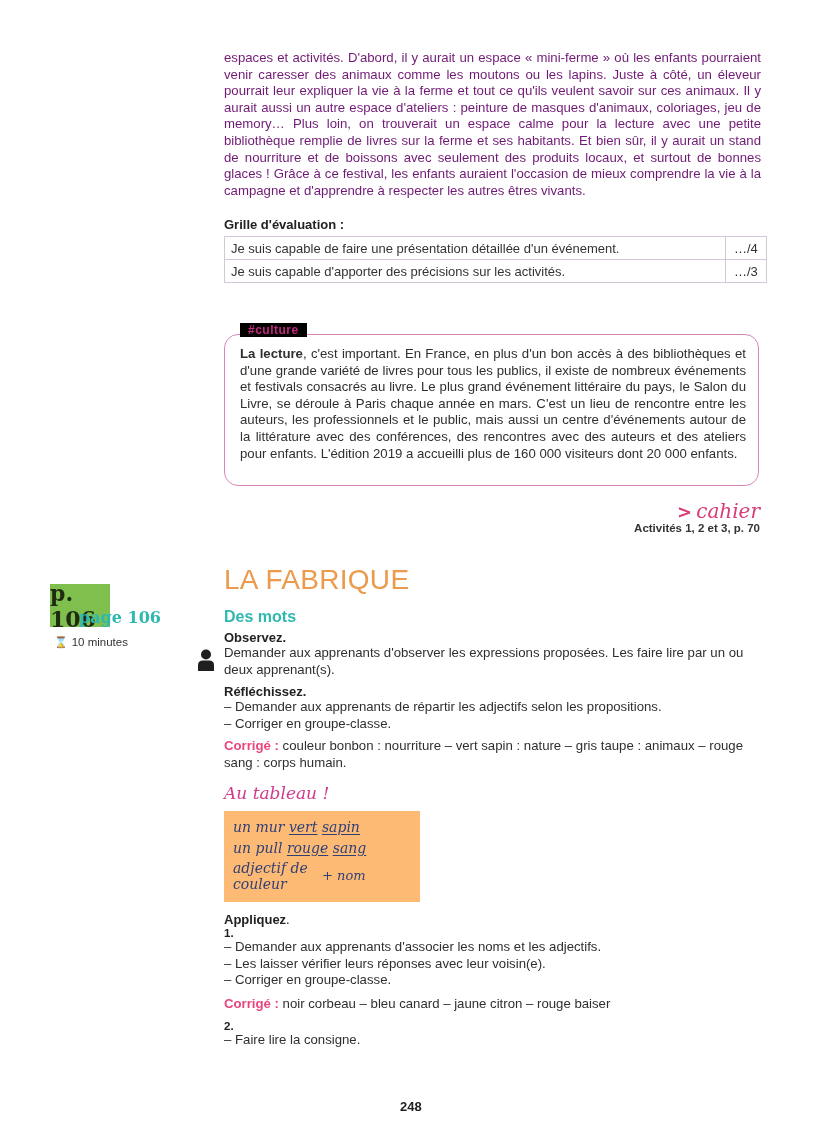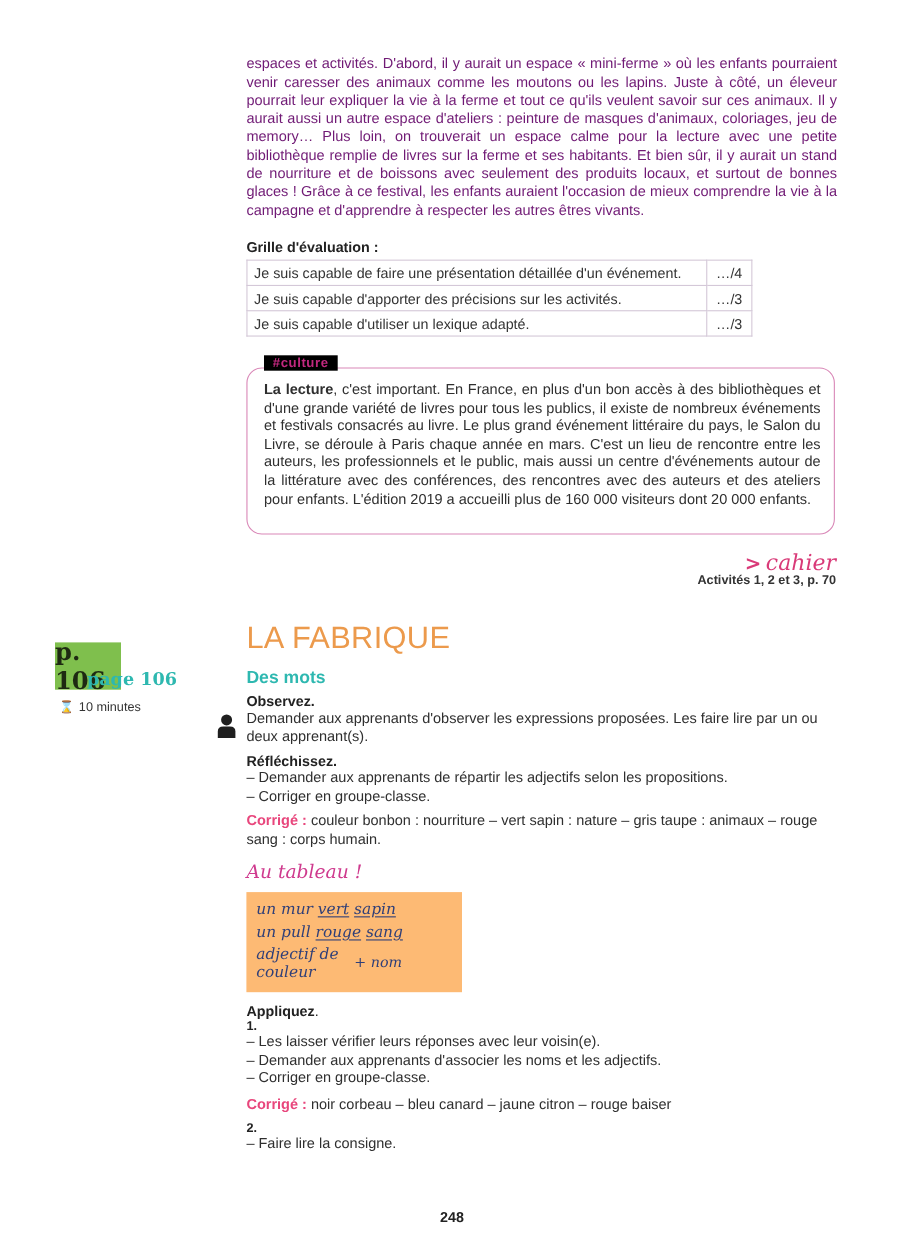--- a/index.html
+++ b/index.html
@@ -2,21 +2,21 @@
 <html><head>
 <meta charset="utf-8">
 <style>
   html, body { margin: 0; padding: 0; background: #ffffff; }
   body { width: 828px; height: 1123px; position: relative; overflow: hidden;
          font-family: "Liberation Sans", sans-serif; color: #2b2b2b; }
   .col { position: absolute; left: 224px; width: 537px; }
   .para { font-size: 13.2px; line-height: 16.6px; text-align: justify; color: #701a75; margin: 0; }
   .intro { top: 50px; }
   .grid-title { top: 217px; font-weight: bold; font-size: 13px; color: #222; }
-  table.grid { position: absolute; left: 224px; top: 236px; width: 460px; border-collapse: collapse; font-size: 13px; color: #333; }
+  table.grid { position: absolute; left: 224px; top: 236px; width: 543px; border-collapse: collapse; font-size: 13px; color: #333; }
   table.grid td { border: 1px solid #d4c8d8; height: 22px; padding: 0 6px; }
   table.grid td.score { width: 26px; text-align: left; padding-left: 8px; }
   .culture-box { position: absolute; left: 224px; top: 334px; width: 535px; height: 152px;
                  border: 1.5px solid #d987b7; border-radius: 14px; box-sizing: border-box; }
   .culture-title { position: absolute; left: 240px; top: 323px; background: #000000; padding: 0 8px;
                    color: #c2287f; font-weight: bold; font-size: 12px; letter-spacing: 0.5px; }
   .culture-text { position: absolute; left: 240px; top: 346px; width: 506px; font-size: 13.2px; line-height: 16.6px;
                   text-align: justify; color: #2f2f2f; margin: 0; }
   .cahier { position: absolute; right: 68px; top: 499px; color: #d93a78; font-family: "DejaVu Serif", serif;
             font-style: italic; font-size: 20px; }
@@ -49,24 +49,20 @@
 
 <div class="col grid-title">Grille d'évaluation :</div>
 <table class="grid">
   <tbody>
       <tr>
     <td>Je suis capable de faire une présentation détaillée d'un événement.</td>
     <td class="score">…/4</td>
   </tr>
   <tr>
     <td>Je suis capable d'apporter des précisions sur les activités.</td>
-    <td class="score">…/3</td>
-  </tr>
-  <tr>
-    <td>Je suis capable d'utiliser un lexique adapté.</td>
     <td class="score">…/3</td>
   </tr>
 </tbody>
   </table>
 
 <div class="culture-box"></div>
 <div class="culture-title">#culture</div>
 <p class="culture-text"><b>La lecture</b><span>, c'est important. En France, en plus d'un bon accès à des bibliothèques et d'une grande variété de livres pour tous les publics, il existe de nombreux événements et festivals consacrés au livre. Le plus grand événement littéraire du pays, le Salon du Livre, se déroule à Paris chaque année en mars. C'est un lieu de rencontre entre les auteurs, les professionnels et le public, mais aussi un centre d'événements autour de la littérature avec des conférences, des rencontres avec des auteurs et des ateliers pour enfants. L'édition 2019 a accueilli plus de 160 000 visiteurs dont 20 000 enfants.</span></p>
 
 <div class="cahier">
@@ -104,21 +100,21 @@
 <div class="board">
   <div class="board-line" style="top:8px;"><span>un mur </span><u>vert</u> <u>sapin</u></div>
   <div class="board-line" style="top:29px;"><span>un pull </span><u>rouge</u> <u>sang</u></div>
   <div class="board-line" style="top:49px; line-height:16px;"><span>adjectif de</span><br><span>couleur</span></div>
   <div class="board-line" style="left:98px; top:57px; font-size:13px;">+ nom</div>
 </div>
 
 <div class="col" style="top:912px;">
   <div class="label-b"><span>Appliquez</span><span style="font-weight:normal">.</span></div>
   <div class="label-b" style="font-size:11.5px;">1.</div>
+  <div class="txt">– Demander aux apprenants d'associer les noms et les adjectifs.</div>
   <div class="txt">– Les laisser vérifier leurs réponses avec leur voisin(e).</div>
-  <div class="txt">– Demander aux apprenants d'associer les noms et les adjectifs.</div>
   <div class="txt">– Corriger en groupe-classe.</div>
   <div class="txt" style="margin-top:7px;"><span class="corrige">Corrigé :</span><span> noir corbeau – bleu canard – jaune citron – rouge baiser</span></div>
   <div class="label-b" style="font-size:11.5px; margin-top:8px;">2.</div>
   <div class="txt">– Faire lire la consigne.</div>
 </div>
 
 <div class="page-num">248</div>
 
 </body></html>

